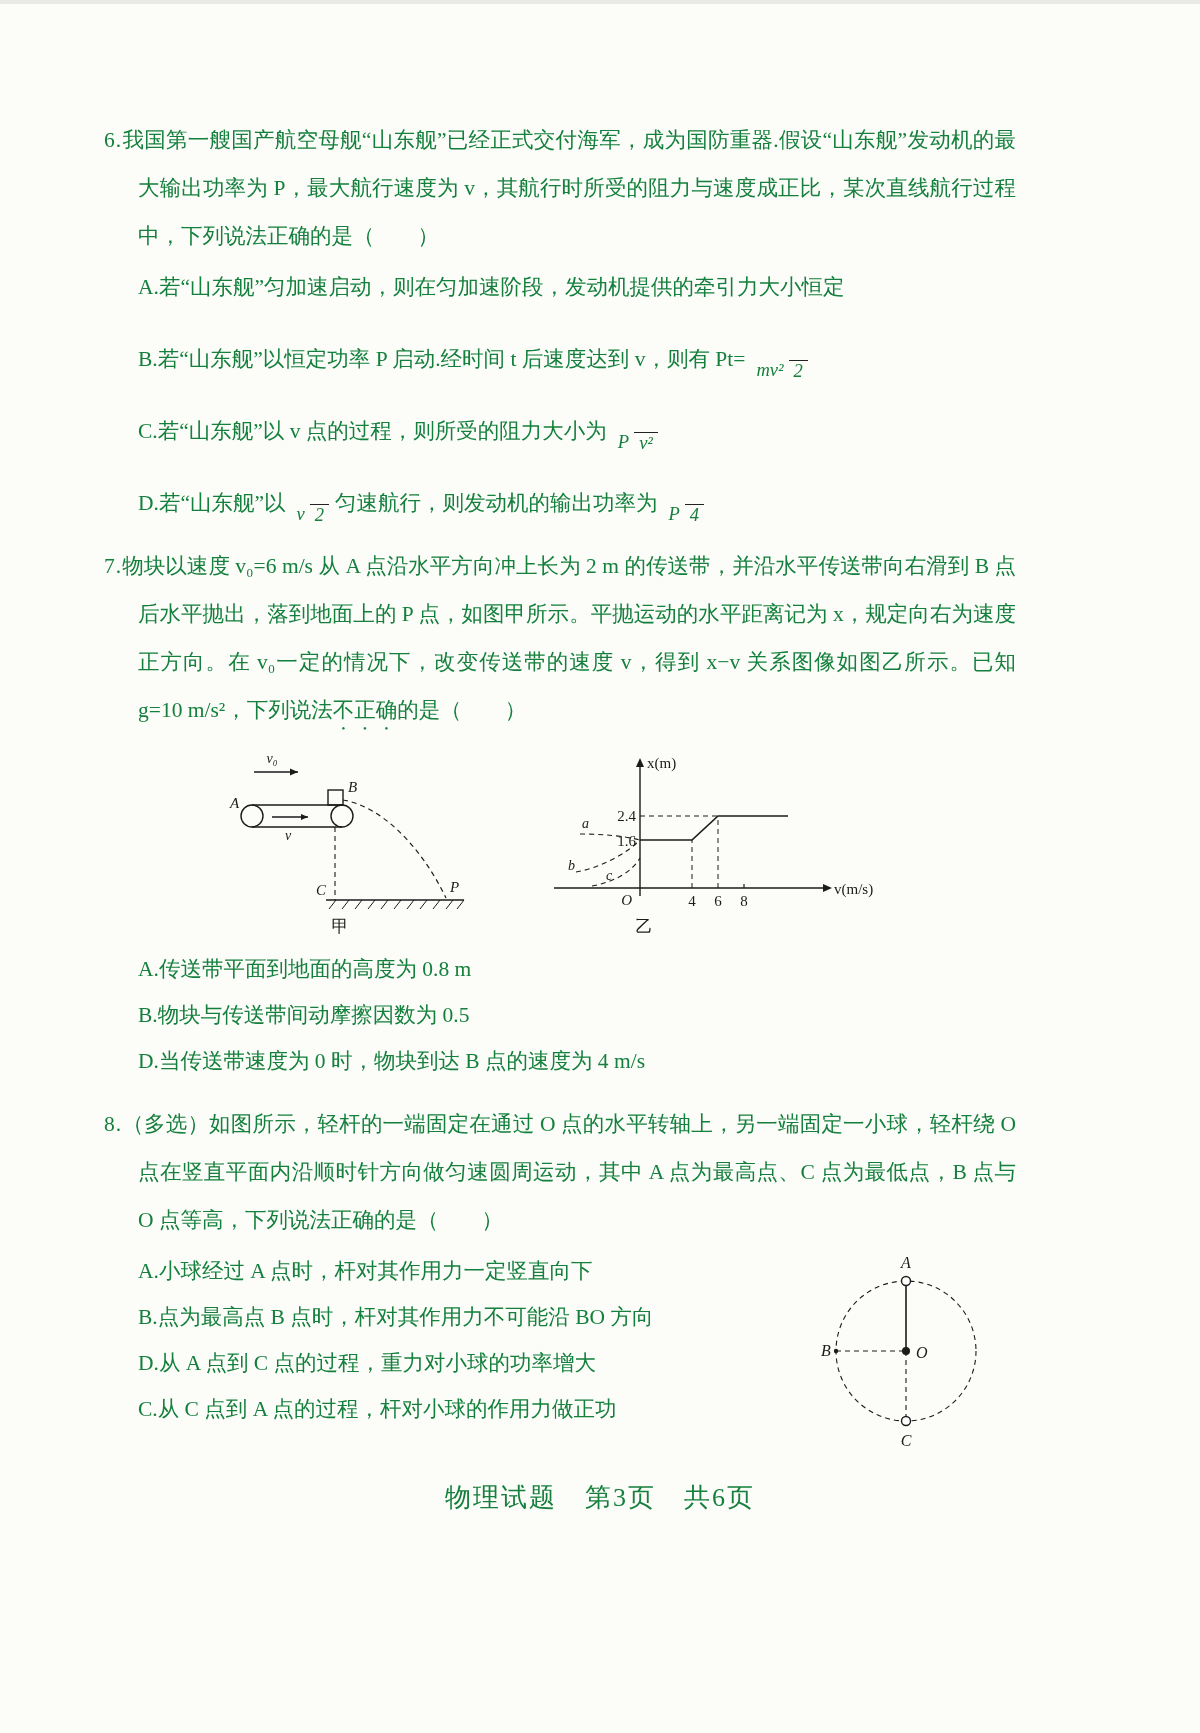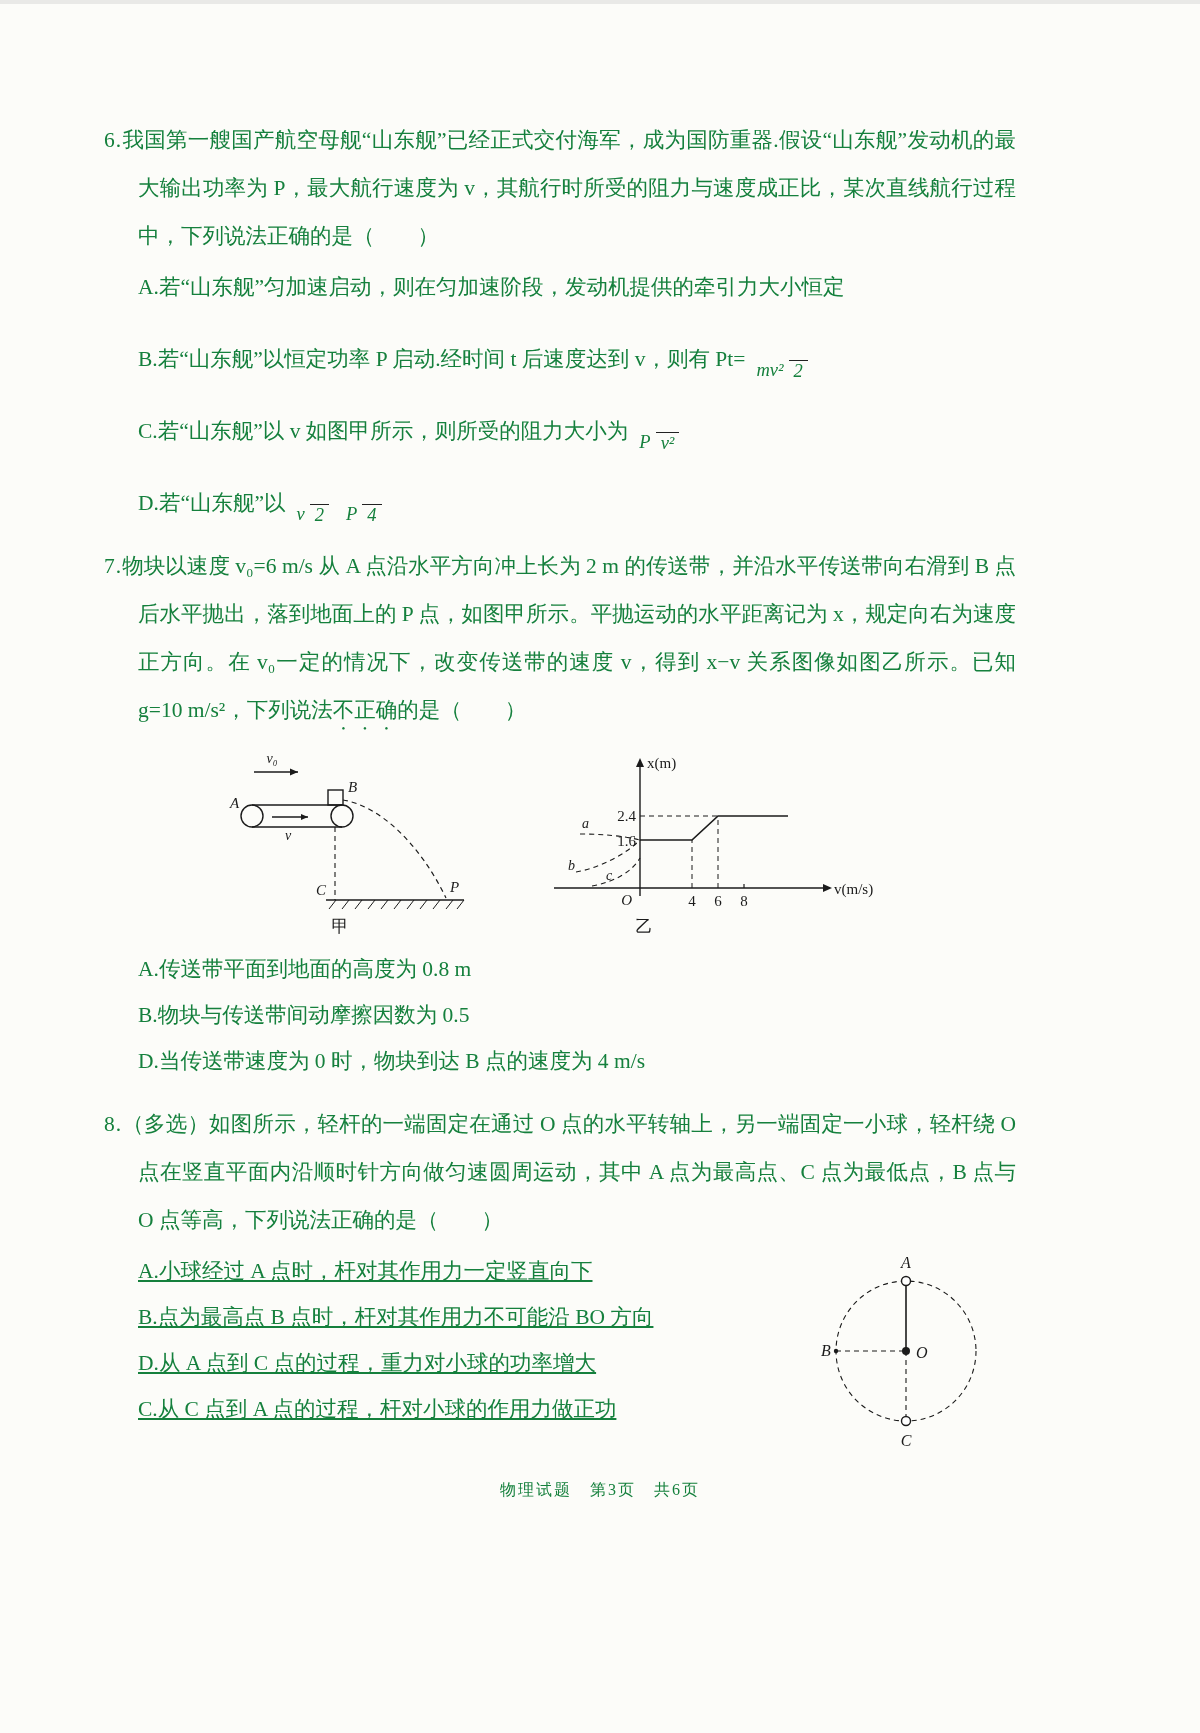--- a/index.html
+++ b/index.html
@@ -57,33 +57,33 @@
     text-emphasis: filled dot;
     text-emphasis-position: under left;
   }
   .figrow {
     display: flex;
     align-items: flex-end;
     gap: 58px;
     margin: 14px 0 8px 118px;
   }
   .q8row { display: flex; align-items: flex-start; }
-  .q8row .options { flex: 1; text-decoration: underline; }
+  .q8row .options { flex: 1; }
   .q8fig { width: 210px; padding-top: 2px; }
   svg { display: block; }
   svg text { font-family: "Liberation Serif", "DejaVu Serif", serif; fill: #1b1b1b; }
   svg text.it { font-style: italic; }
   svg text.cn { font-style: normal; }
   .footer {
     position: absolute;
     top: 1476px;
     left: 0;
     width: 100%;
     text-align: center;
-    font-size: 16px;
+    font-size: 26px;
     letter-spacing: 2px;
   }
 </style>
 </head>
 <body>
 
 <div class="page">
   <div class="content">
 
     <section class="question">
@@ -93,32 +93,33 @@
           <span>A.若“山东舰”匀加速启动，则在匀加速阶段，发动机提供的牵引力大小恒定</span>
         </div>
         <div class="option tall">
           <span>B.若“山东舰”以恒定功率 P 启动.经时间 t 后速度达到 v，则有 Pt=</span>
           <span class="frac">
               <span class="fnum">mv²</span>
               <span class="fden">2</span>
             </span>
         </div>
         <div class="option tall">
-          <span>C.若“山东舰”以 v 如图甲所示，则所受的阻力大小为</span>
+          <span>C.若“山东舰”以 v 点的过程，则所受的阻力大小为</span>
           <span class="frac">
               <span class="fnum">P</span>
               <span class="fden">v²</span>
             </span>
         </div>
         <div class="option tall">
           <span>D.若“山东舰”以</span>
           <span class="frac">
               <span class="fnum">v</span>
               <span class="fden">2</span>
             </span>
+          <span>匀速航行，则发动机的输出功率为</span>
           <span class="frac">
               <span class="fnum">P</span>
               <span class="fden">4</span>
             </span>
         </div>
       </div>
     </section>
 
     <section class="question">
       <p class="stem"><span class="qnum">7.</span><span>物块以速度 v₀=6 m/s 从 A 点沿水平方向冲上长为 2 m 的传送带，并沿水平传送带向右滑到 B 点后水平抛出，落到地面上的 P 点，如图甲所示。平抛运动的水平距离记为 x，规定向右为速度正方向。在 v₀一定的情况下，改变传送带的速度 v，得到 x−v 关系图像如图乙所示。已知 g=10 m/s²，下列说法</span><span class="emph">不正确</span><span>的是（　　）</span></p>

